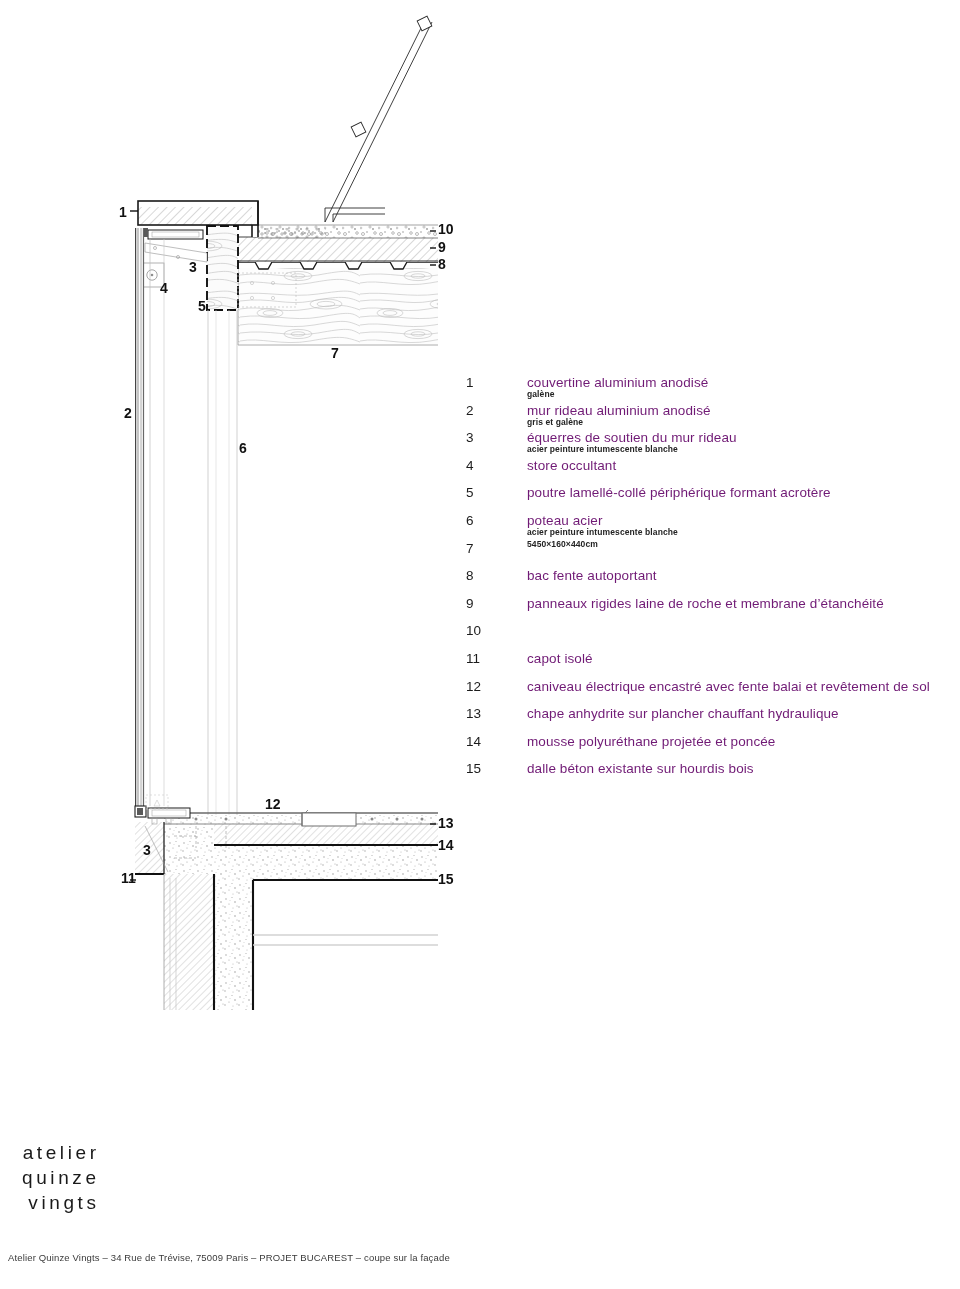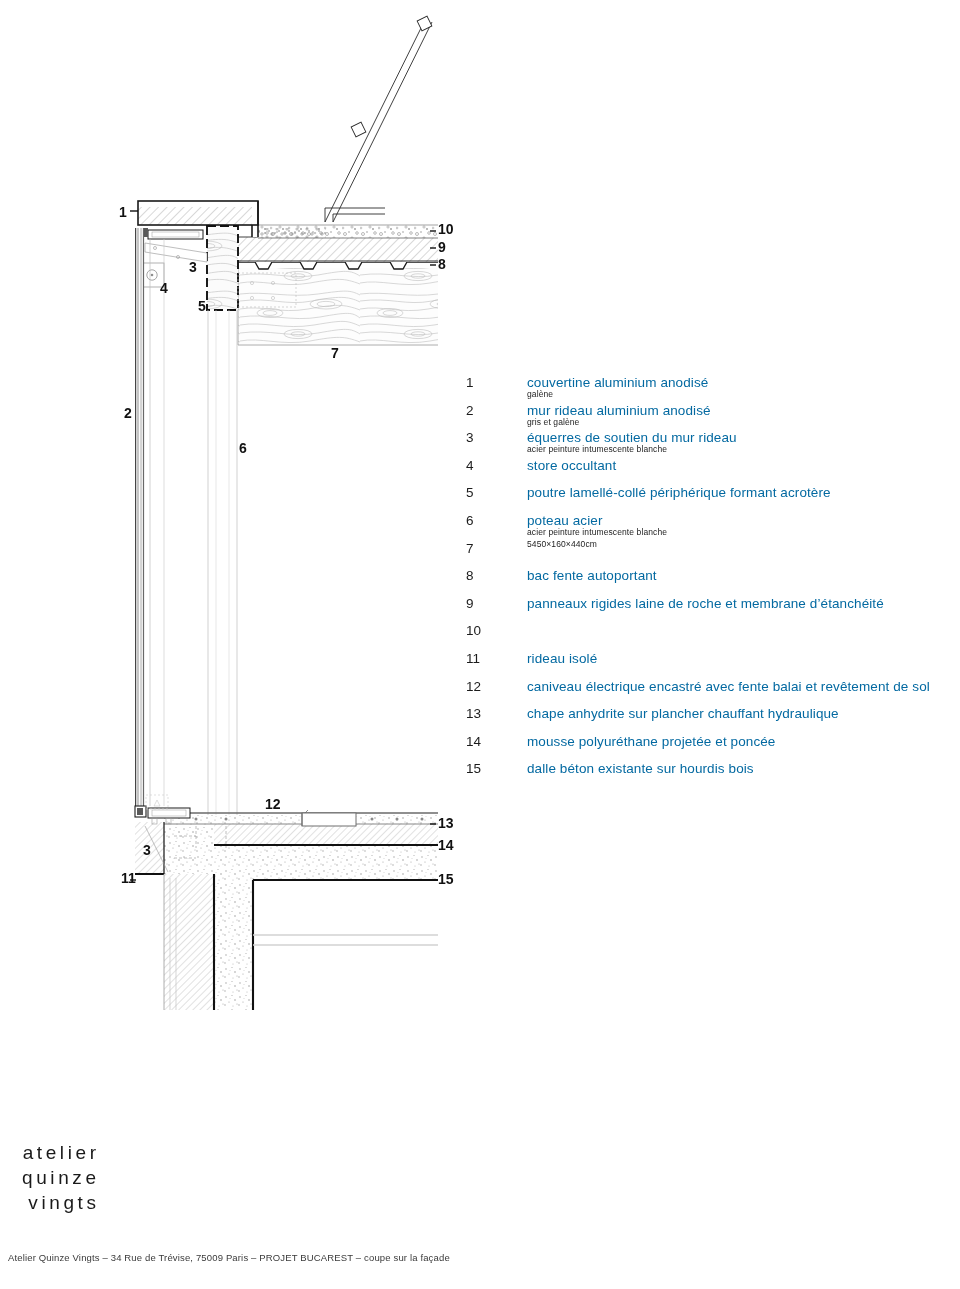--- a/index.html
+++ b/index.html
@@ -64,32 +64,33 @@
     line-height: 16px;
   }
   .legend-body {
     position: absolute;
     left: 61px;
     top: 0;
     right: 0;
   }
   .legend-label {
     font-size: 13.5px;
-    color: #0369a1;
+    color: #701a75;
     line-height: 16px;
     letter-spacing: 0.1px;
     white-space: nowrap;
   }
   .legend-sub {
     font-size: 8.5px;
     color: #242424;
     line-height: 9px;
     margin-top: -1px;
     letter-spacing: 0.1px;
     white-space: nowrap;
+    font-weight: bold;
   }
   .legend-sub:empty { display: none; }
 
   
   #logo {
     position: absolute;
     left: 22px;
     top: 1140px;
     font-size: 19px;
     line-height: 25px;
@@ -455,21 +456,21 @@
         <div class="legend-label">panneaux rigides laine de roche et membrane d’étanchéité</div>
 
       </div>
     </div>
     <div class="legend-row">
       <div class="legend-num">10</div>
     </div>
     <div class="legend-row">
       <div class="legend-num">11</div>
       <div class="legend-body">
-        <div class="legend-label">rideau isolé</div>
+        <div class="legend-label">capot isolé</div>
 
       </div>
     </div>
     <div class="legend-row">
       <div class="legend-num">12</div>
       <div class="legend-body">
         <div class="legend-label">caniveau électrique encastré avec fente balai et revêtement de sol</div>
 
       </div>
     </div>

